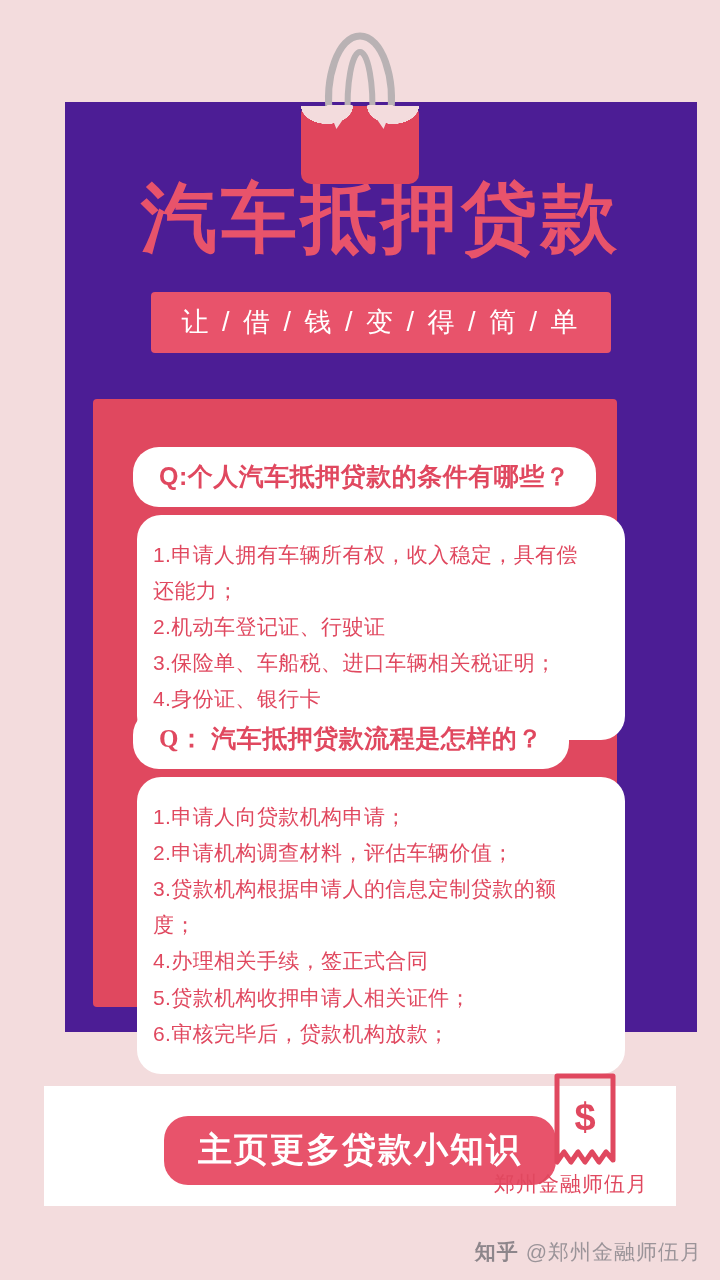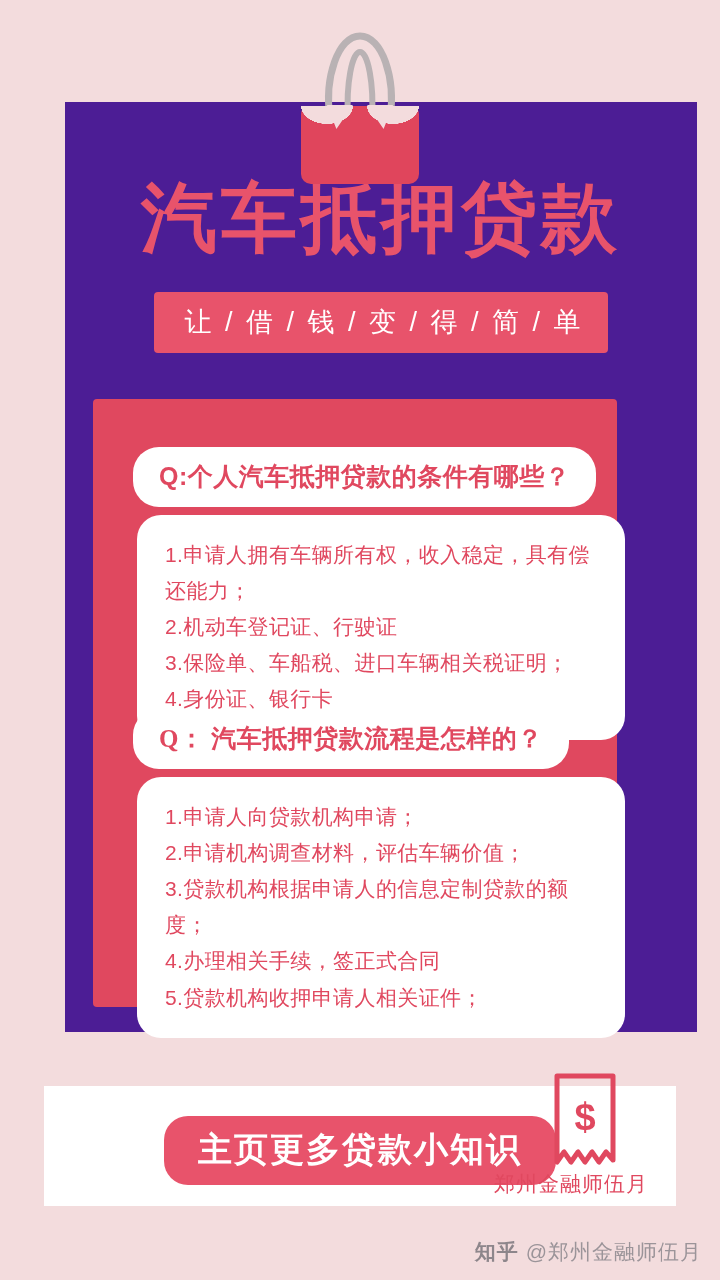--- a/index.html
+++ b/index.html
@@ -89,21 +89,21 @@
   .subtitle-wrap {
     display: flex;
     justify-content: center;
     margin-top: 36px;
   }
   .subtitle {
     background: #e8536b;
     color: #ffffff;
     font-size: 27px;
     letter-spacing: 3px;
-    padding: 12px 24px 13px 30px;
+    padding: 12px 30px 13px 30px;
     border-radius: 4px;
     font-weight: 500;
   }
 
   .panel {
     position: absolute;
     left: 28px;
     top: 297px;
     width: 524px;
     height: 608px;
@@ -126,21 +126,21 @@
   .q1-head-wrap { position: absolute; left: 40px; top: 48px; }
   .q2-head-wrap { position: absolute; left: 40px; top: 310px; font-family: Liberation Serif, serif; }
 
   .answer-box {
     position: absolute;
     left: 44px;
     width: 488px;
     background: #ffffff;
     border-radius: 24px;
     box-sizing: border-box;
-    padding: 22px 28px 22px 28px;
+    padding: 22px 28px 22px 16px;
   }
   .answer-1 { top: 116px; }
   .answer-2 { top: 378px; }
 
   .answer-box p {
     margin: 0;
     color: #e0485f;
     font-size: 21px;
     line-height: 1.72;
     letter-spacing: 0.4px;
@@ -236,20 +236,21 @@
     <div class="q2-head-wrap">
       <div class="q-head">Q： 汽车抵押贷款流程是怎样的？</div>
     </div>
 
     <div class="answer-box answer-2">
       <p>1.申请人向贷款机构申请；</p>
       <p>2.申请机构调查材料，评估车辆价值；</p>
       <p>3.贷款机构根据申请人的信息定制贷款的额度；</p>
       <p>4.办理相关手续，签正式合同</p>
       <p>5.贷款机构收押申请人相关证件；</p>
+      <p>6.审核完毕后，贷款机构放款；</p>
     </div>
 
   </div>
 </div>
 
 <div class="footer">
   <svg class="receipt-icon" viewBox="0 0 66 104">
     <path d="M5 4 H61 V88 L54 80 L47 90 L40 80 L33 90 L26 80 L19 90 L12 80 L5 90 Z" fill="none" stroke="#e0485f" stroke-width="5" stroke-linejoin="round"></path>
     <text x="33" y="58" text-anchor="middle" font-size="38" font-family="Liberation Sans, sans-serif" font-weight="700" fill="#e0485f">$</text>
   </svg>

